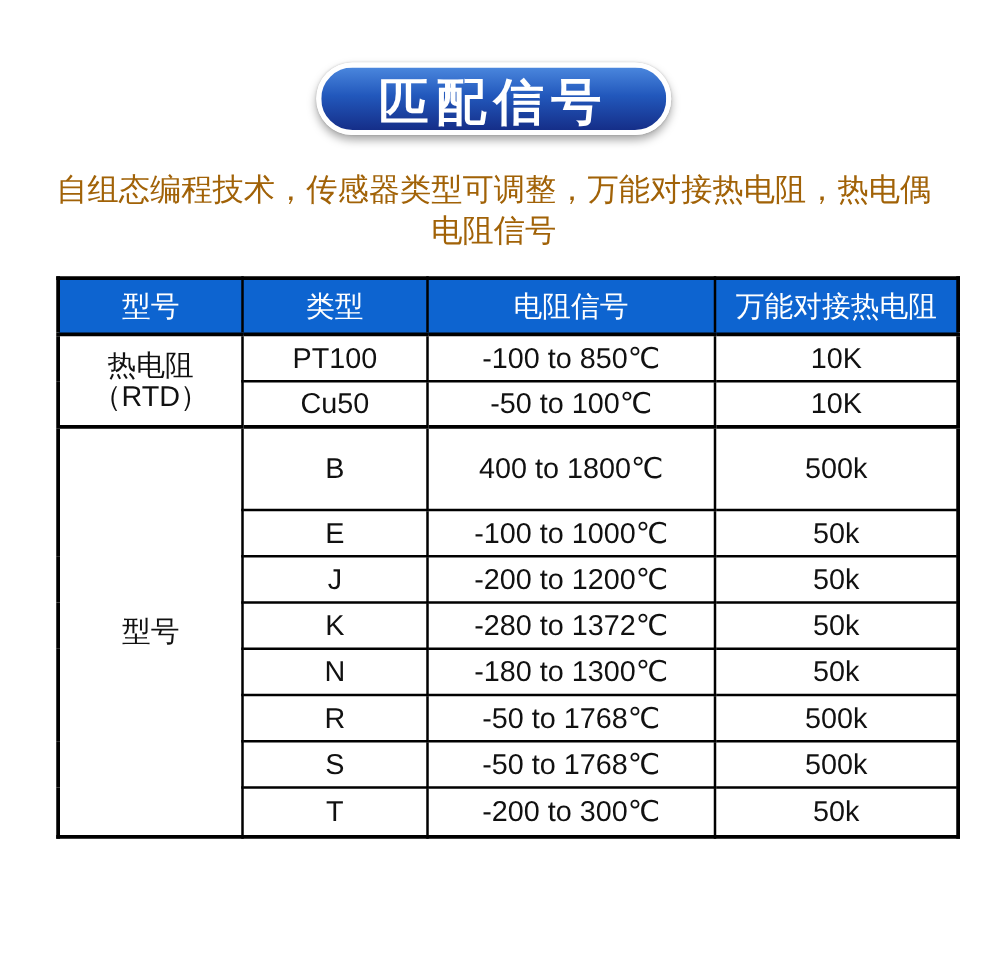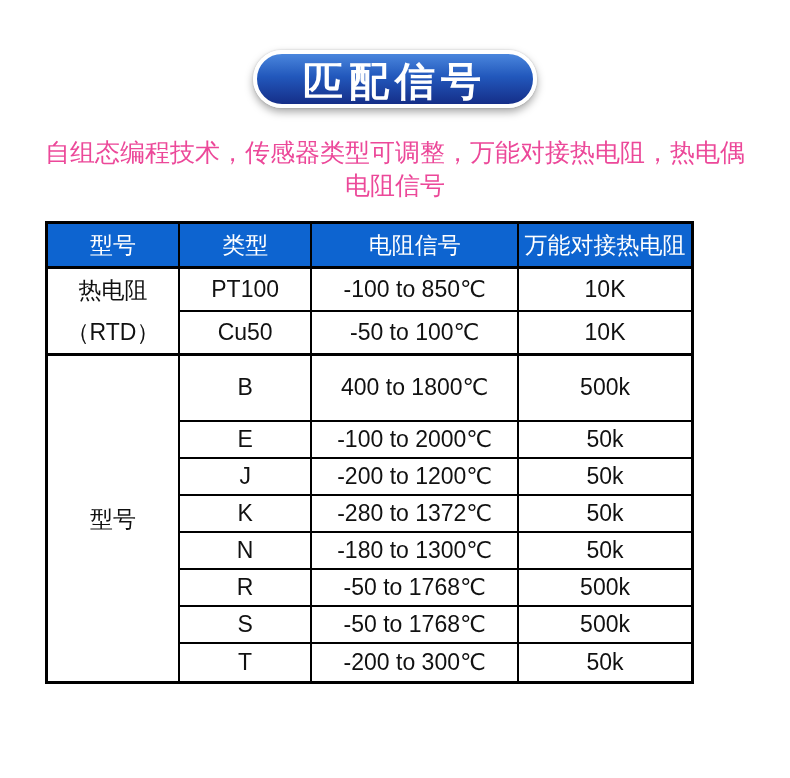--- a/index.html
+++ b/index.html
@@ -34,34 +34,33 @@
       var(--banner-grad-top) 0%,
       var(--banner-grad-mid) 45%,
       var(--banner-grad-bottom) 100%);
     box-shadow: 0 4px 8px rgba(0,0,0,0.35), 0 0 2px rgba(0,0,0,0.2);
   }
   .banner-text {
     color: #ffffff;
     font-size: 40px;
     font-weight: bold;
     letter-spacing: 6px;
-    font-family: Liberation Serif, serif;
   }
   .subtitle {
     margin: 28px auto 0;
     width: 760px;
     font-size: 25px;
     line-height: 33px;
     text-align: center;
     white-space: pre-line;
-    color: #ec4899;
+    color: #a16207;
   }
   table.spec-table {
     margin: 19px 0 0 45px;
-    width: 649px;
+    width: 723px;
     border-collapse: collapse;
     border: 3px solid var(--table-border);
     table-layout: fixed;
   }
   .spec-table th, .spec-table td {
     border: 2px solid var(--table-border);
     text-align: center;
     vertical-align: middle;
     padding: 0;
     font-size: 23px;
@@ -74,21 +73,21 @@
     border-bottom: 3px solid var(--table-border);
   }
   .spec-table tbody td { height: 37px; }
   .col-model { width: 20.5%; }
   .col-type  { width: 20.5%; }
   .col-range { width: 32%; }
   .col-min   { width: 27%; }
   .model-cell {
     white-space: pre-line;
     font-size: 24px;
-    line-height: 42px;
+    line-height: 25px;
     margin-left: 44px;
   }
   tr.group-start td { border-top: 3px solid var(--table-border); }
   tr.row-b td { height: 66px; }
   tr.row-t td { height: 40px; }
 </style>
 </head>
 <body>
 
 <div class="banner-wrap">
@@ -129,21 +128,21 @@
       <td>10K</td>
     </tr>
     <tr class="group-start row-b">
       <td class="model-cell" rowspan="8">型号</td>
       <td>B</td>
       <td>400 to 1800℃</td>
       <td>500k</td>
     </tr>
     <tr>
       <td>E</td>
-      <td>-100 to 2000℃</td>
+      <td>-100 to 1000℃</td>
       <td>50k</td>
     </tr>
     <tr>
       <td>J</td>
       <td>-200 to 1200℃</td>
       <td>50k</td>
     </tr>
     <tr>
       <td>K</td>
       <td>-280 to 1372℃</td>

